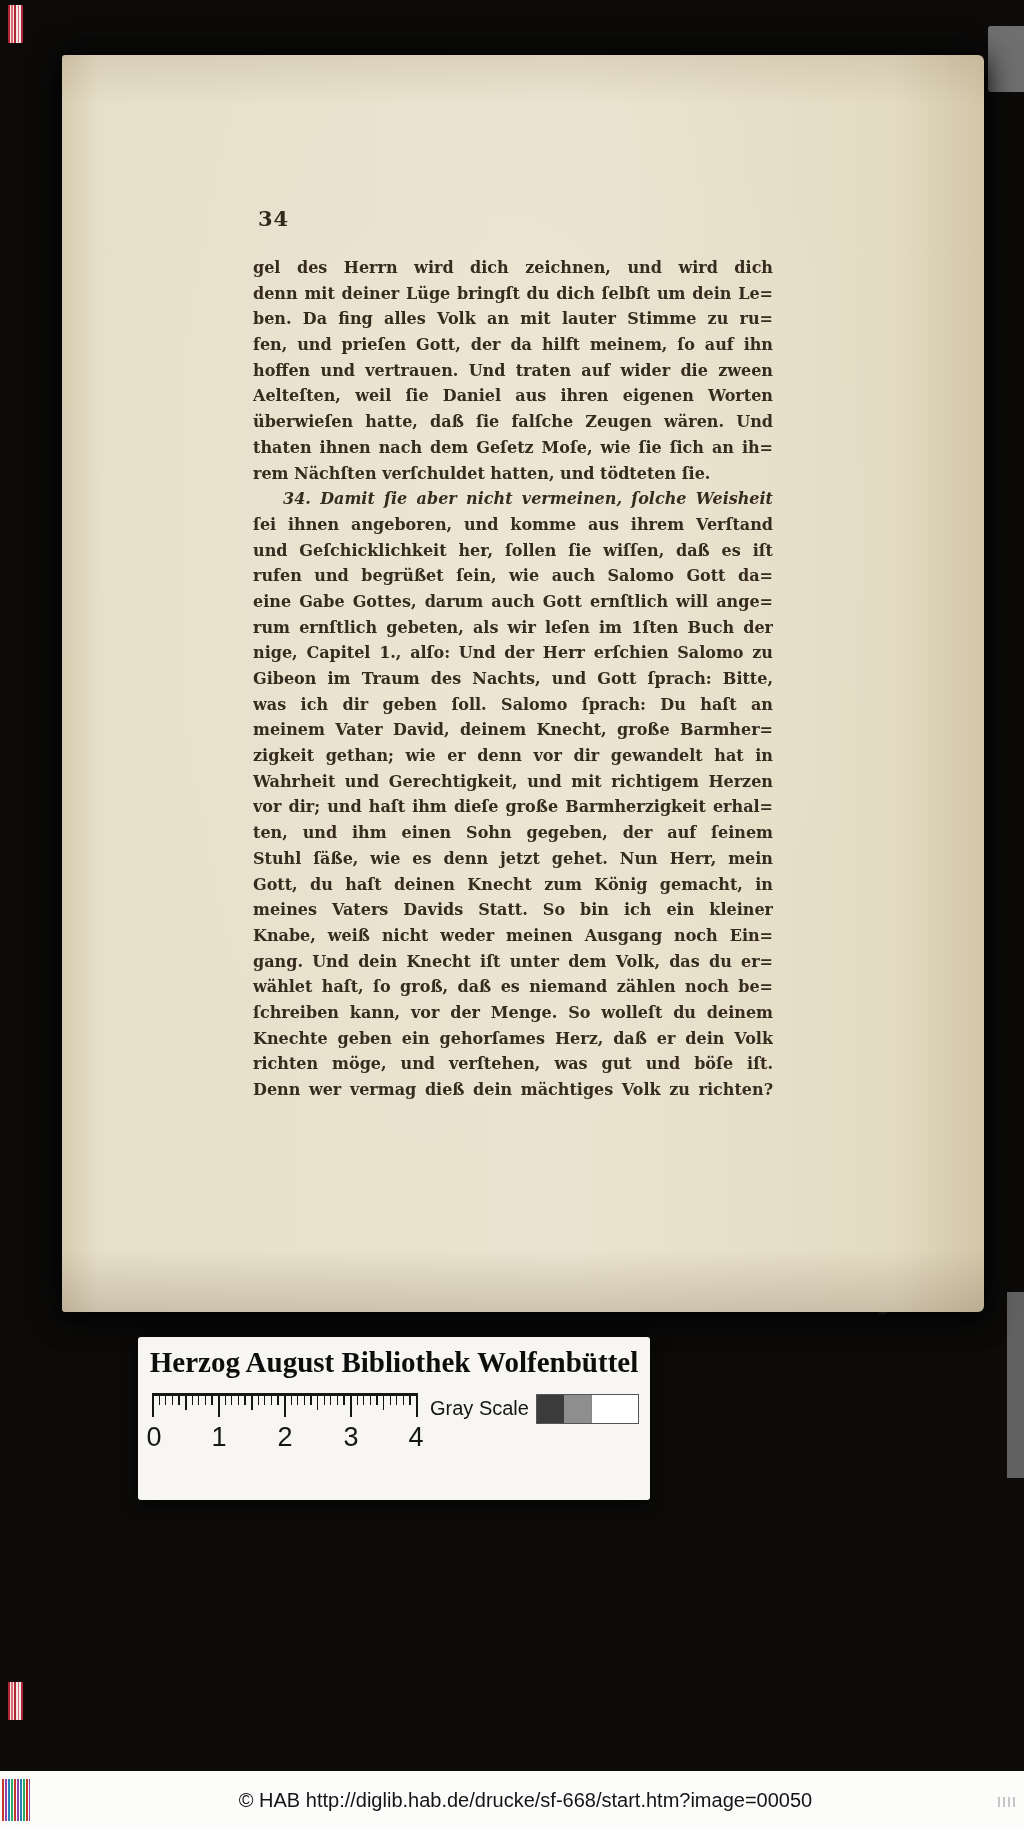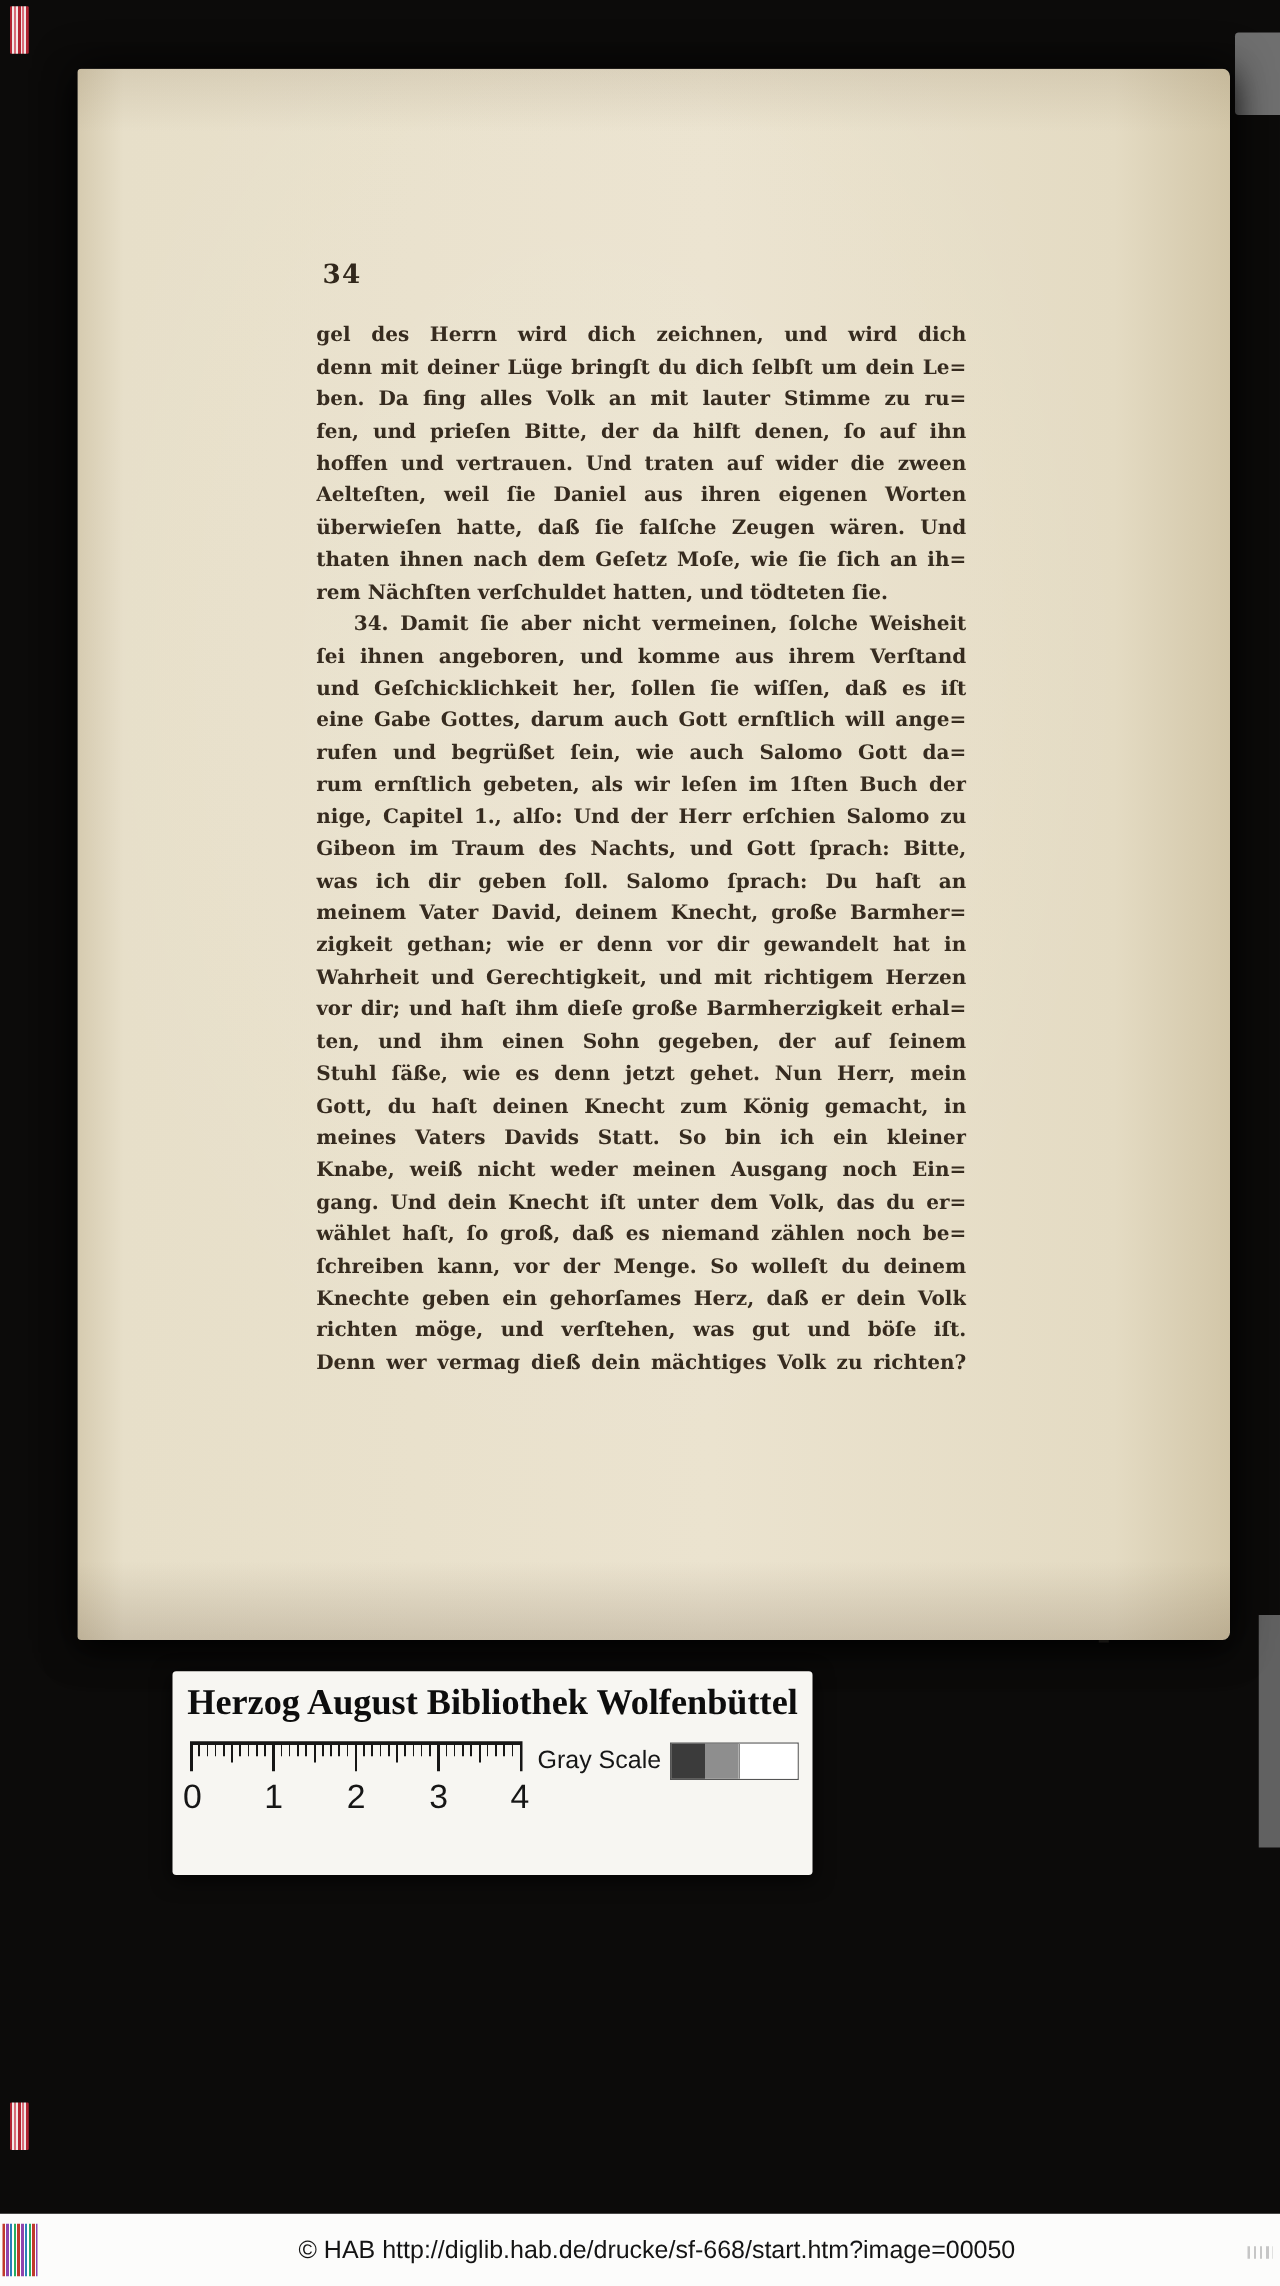--- a/index.html
+++ b/index.html
@@ -42,21 +42,21 @@
   }
   .text-block {
     position:absolute; left:191px; top:200px; width:520px;
     color:#362b1f; font-weight:600; font-size:16px;
   }
   .tl {
     height:25.7px; line-height:25.7px; overflow:hidden;
     text-align:justify; text-align-last:justify; text-justify:inter-word;
   }
   .tl.noj { text-align-last:left; }
-  .tl.indent { text-indent:30px; }
+  .tl.indent { text-indent:30px;font-style:italic; }
 
   
   .cal-card {
     position:absolute; left:138px; top:1337px; width:512px; height:163px;
     background:#f7f6f2; border-radius:3px;
     box-shadow:0 4px 16px rgba(0,0,0,.7);
   }
   .cal-title {
     margin-top:9px; text-align:center;
     font-family:"Liberation Serif", serif; font-weight:700; font-size:29px; color:#0d0d0d;
@@ -130,33 +130,33 @@
   <div class="fore-edge"></div>
 
   <div class="page">
     <div class="page-number">34</div>
 
     <div class="text-block">
       <div class="para">
         <div class="tl">gel des Herrn wird dich zeichnen, und wird dich zerhauen;</div>
         <div class="tl">denn mit deiner Lüge bringſt du dich ſelbſt um dein Le=</div>
         <div class="tl">ben. Da fing alles Volk an mit lauter Stimme zu ru=</div>
-        <div class="tl">fen, und prieſen Bitte, der da hilft denen, ſo auf ihn</div>
+        <div class="tl">fen, und prieſen Gott, der da hilft meinem, ſo auf ihn</div>
         <div class="tl">hoffen und vertrauen. Und traten auf wider die zween</div>
         <div class="tl">Aelteſten, weil ſie Daniel aus ihren eigenen Worten</div>
         <div class="tl">überwieſen hatte, daß ſie falſche Zeugen wären. Und</div>
         <div class="tl">thaten ihnen nach dem Geſetz Moſe, wie ſie ſich an ih=</div>
         <div class="tl noj">rem Nächſten verſchuldet hatten, und tödteten ſie.</div>
       </div>
       <div class="para">
         <div class="tl indent">34. Damit ſie aber nicht vermeinen, ſolche Weisheit</div>
         <div class="tl">ſei ihnen angeboren, und komme aus ihrem Verſtand</div>
         <div class="tl">und Geſchicklichkeit her, ſollen ſie wiſſen, daß es iſt</div>
+        <div class="tl">rufen und begrüßet ſein, wie auch Salomo Gott da=</div>
         <div class="tl">eine Gabe Gottes, darum auch Gott ernſtlich will ange=</div>
-        <div class="tl">rufen und begrüßet ſein, wie auch Salomo Gott da=</div>
         <div class="tl">rum ernſtlich gebeten, als wir leſen im 1ſten Buch der Kö=</div>
         <div class="tl">nige, Capitel 1., alſo: Und der Herr erſchien Salomo zu</div>
         <div class="tl">Gibeon im Traum des Nachts, und Gott ſprach: Bitte,</div>
         <div class="tl">was ich dir geben ſoll. Salomo ſprach: Du haſt an</div>
         <div class="tl">meinem Vater David, deinem Knecht, große Barmher=</div>
         <div class="tl">zigkeit gethan; wie er denn vor dir gewandelt hat in</div>
         <div class="tl">Wahrheit und Gerechtigkeit, und mit richtigem Herzen</div>
         <div class="tl">vor dir; und haſt ihm dieſe große Barmherzigkeit erhal=</div>
         <div class="tl">ten, und ihm einen Sohn gegeben, der auf ſeinem</div>
         <div class="tl">Stuhl ſäße, wie es denn jetzt gehet. Nun Herr, mein</div>

